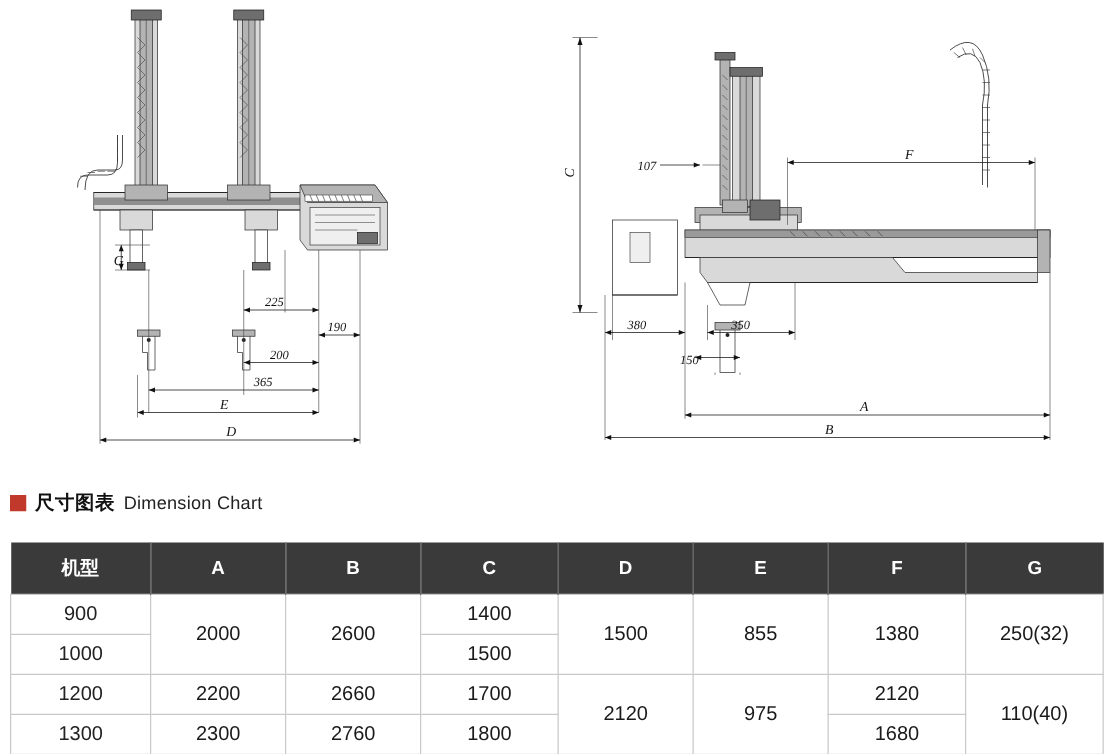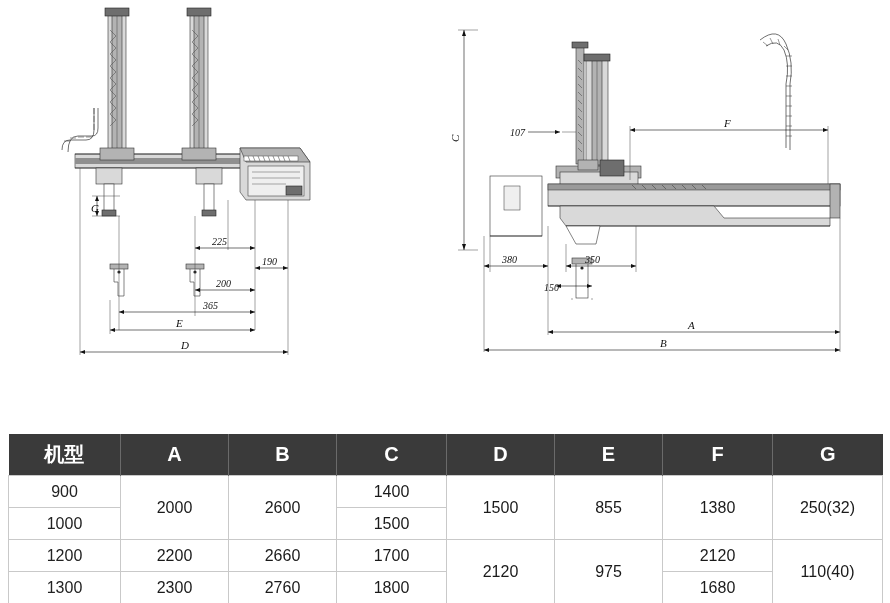--- a/index.html
+++ b/index.html
@@ -66,21 +66,21 @@
     width: 874px;
   }
   table.dim {
     border-collapse: collapse;
     width: 874px;
     table-layout: fixed;
   }
   table.dim th {
     background: #3a3a3a;
     color: #ffffff;
-    font-size: 20px;
+    font-size: 15px;
     font-weight: bold;
     height: 39px;
     border-right: 1px solid #6a6a6a;
     text-align: center;
     vertical-align: middle;
   }
   table.dim th:last-child { border-right: none; }
   table.dim td {
     border: 1px solid #c9c9c9;
     height: 29px;
@@ -435,20 +435,25 @@
         <g>
           <line x1="484" y1="350" x2="840" y2="350" class="ln"></line>
           <path d="M484 350 l5 -2 l0 4 z" fill="#111"></path>
           <path d="M840 350 l-5 -2 l0 4 z" fill="#111"></path>
           <text class="dimletter" x="660" y="347">B</text>
         </g>
       </g>
     </svg>
   </div>
 
+  <div class="section-head">
+    <span class="head-marker"></span>
+    <span class="head-cn">尺寸图表</span>
+    <span class="head-en">Dimension Chart</span>
+  </div>
 
   <div class="table-wrap">
     <table class="dim">
       <colgroup>
         <col class="col-model">
           <col class="col-a">
           <col class="col-b">
           <col class="col-c">
         <col class="col-d">
           <col class="col-e">

